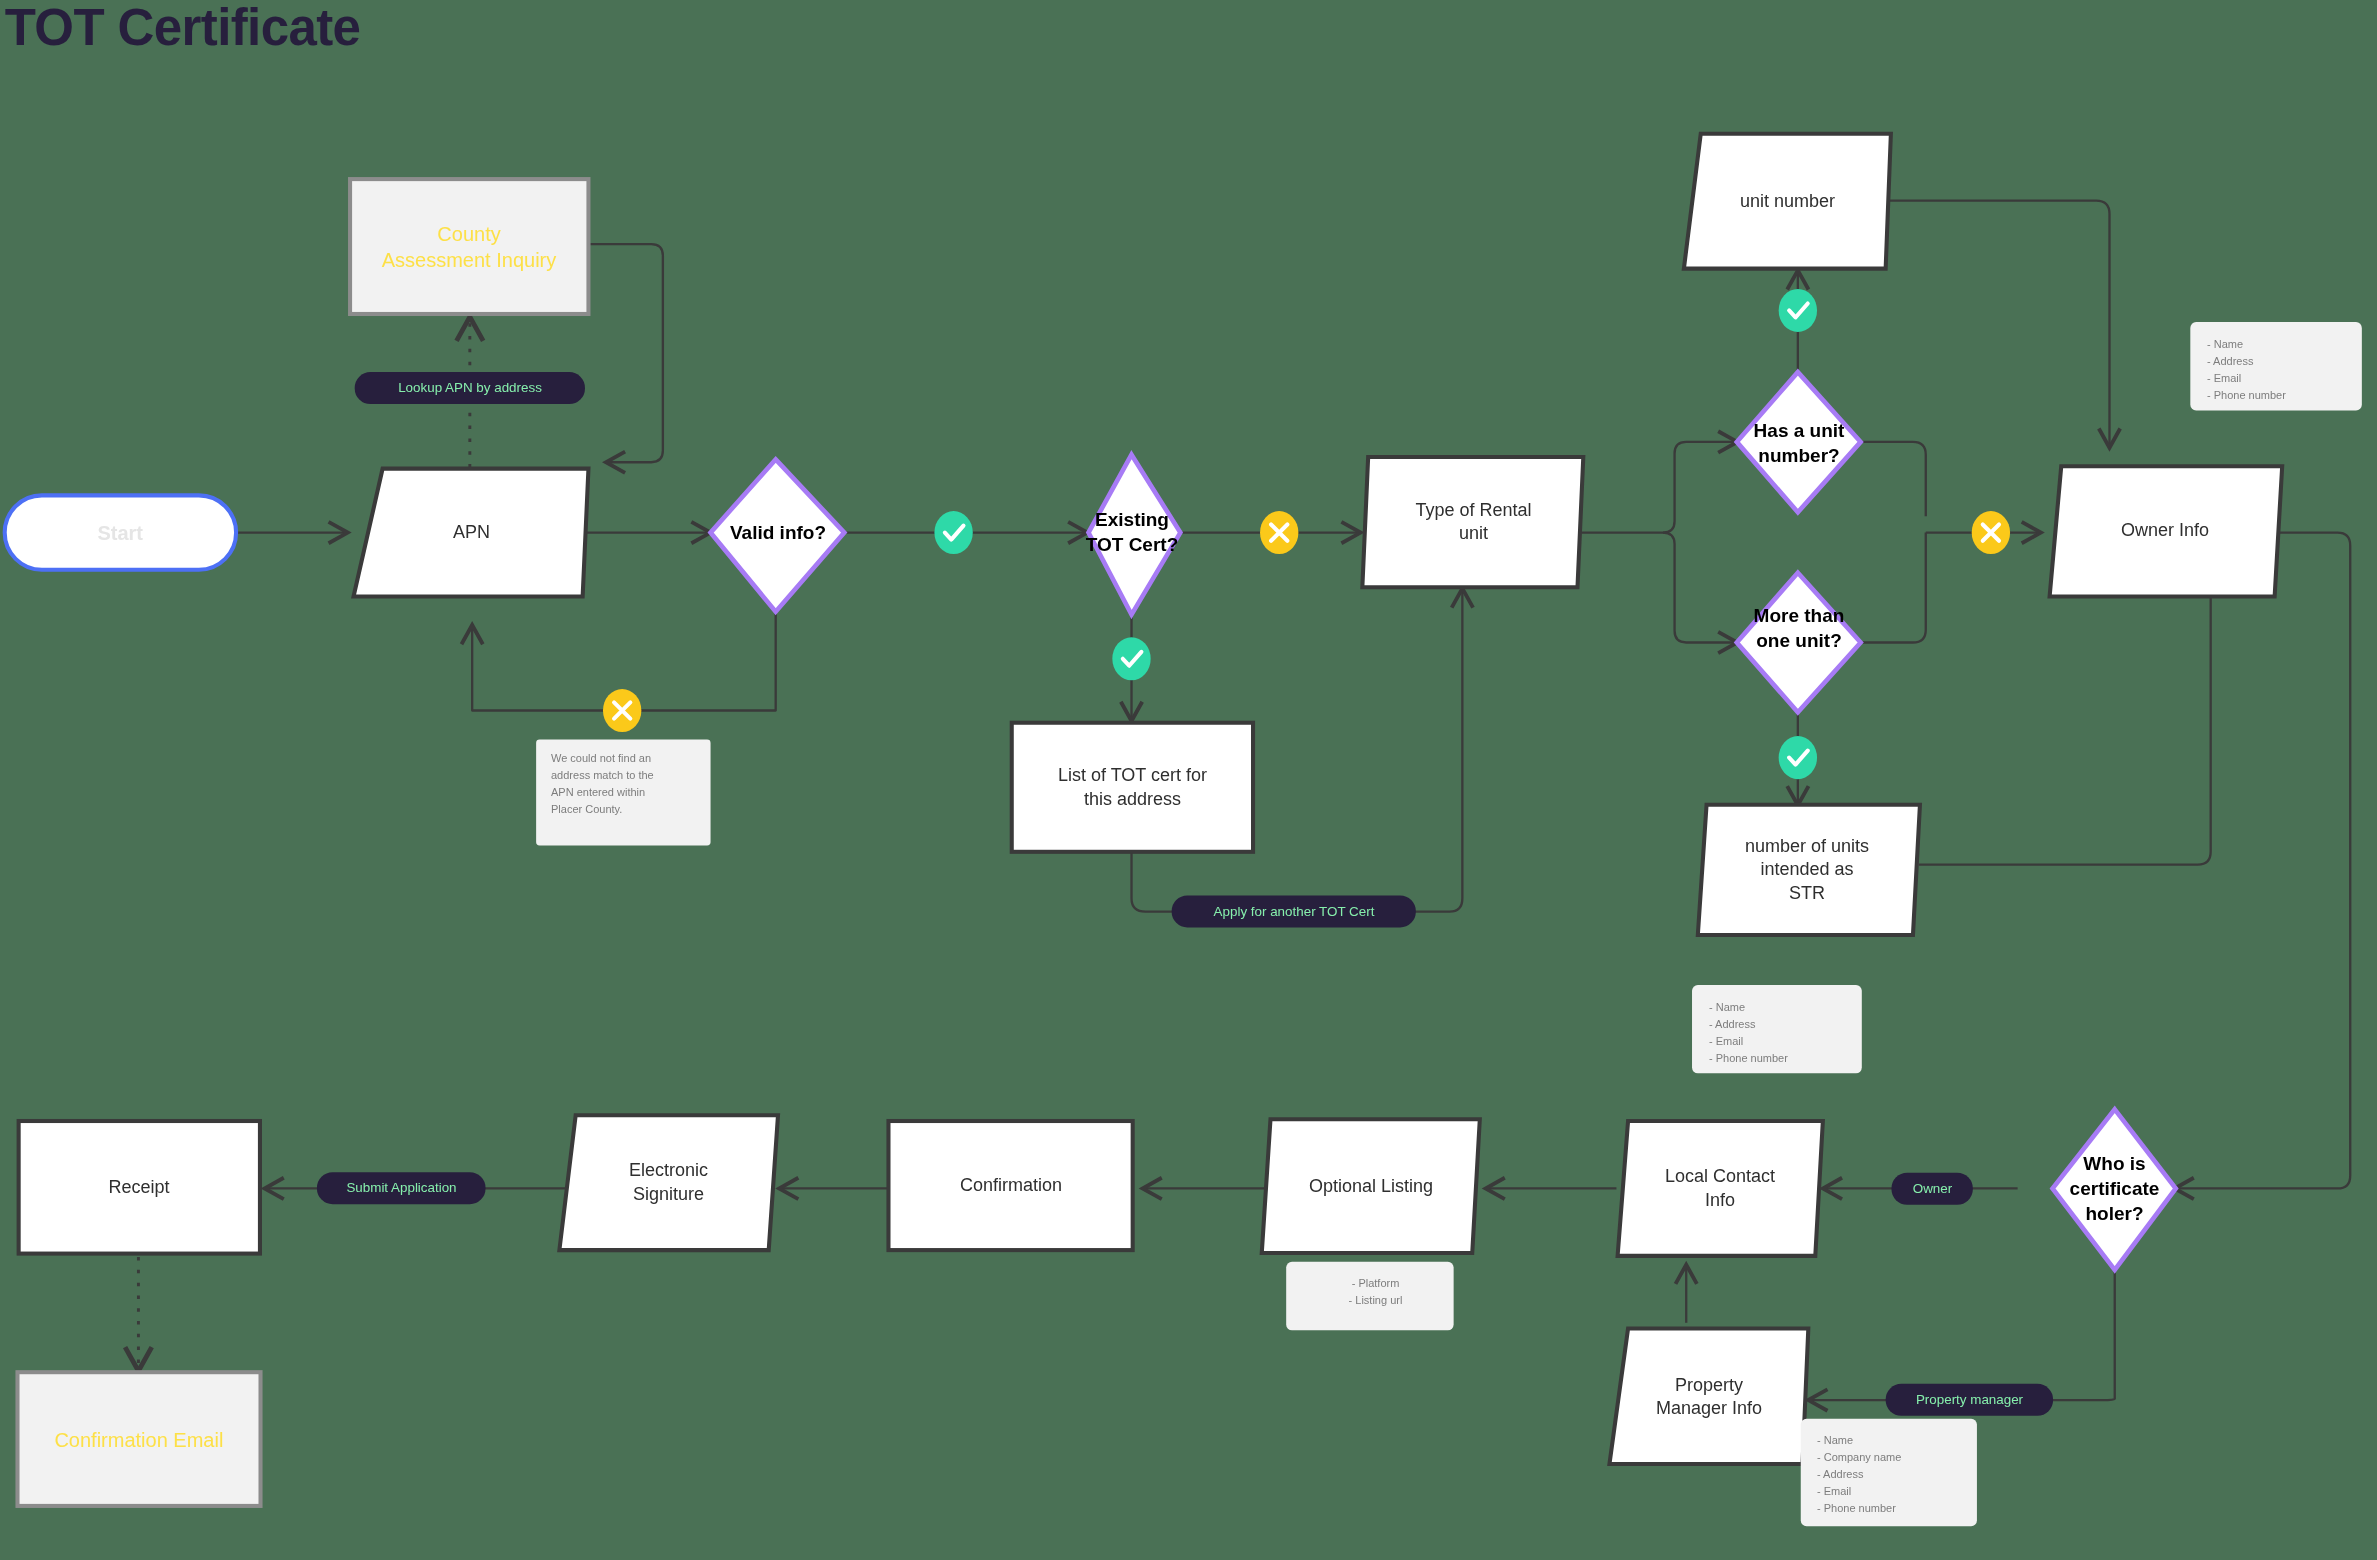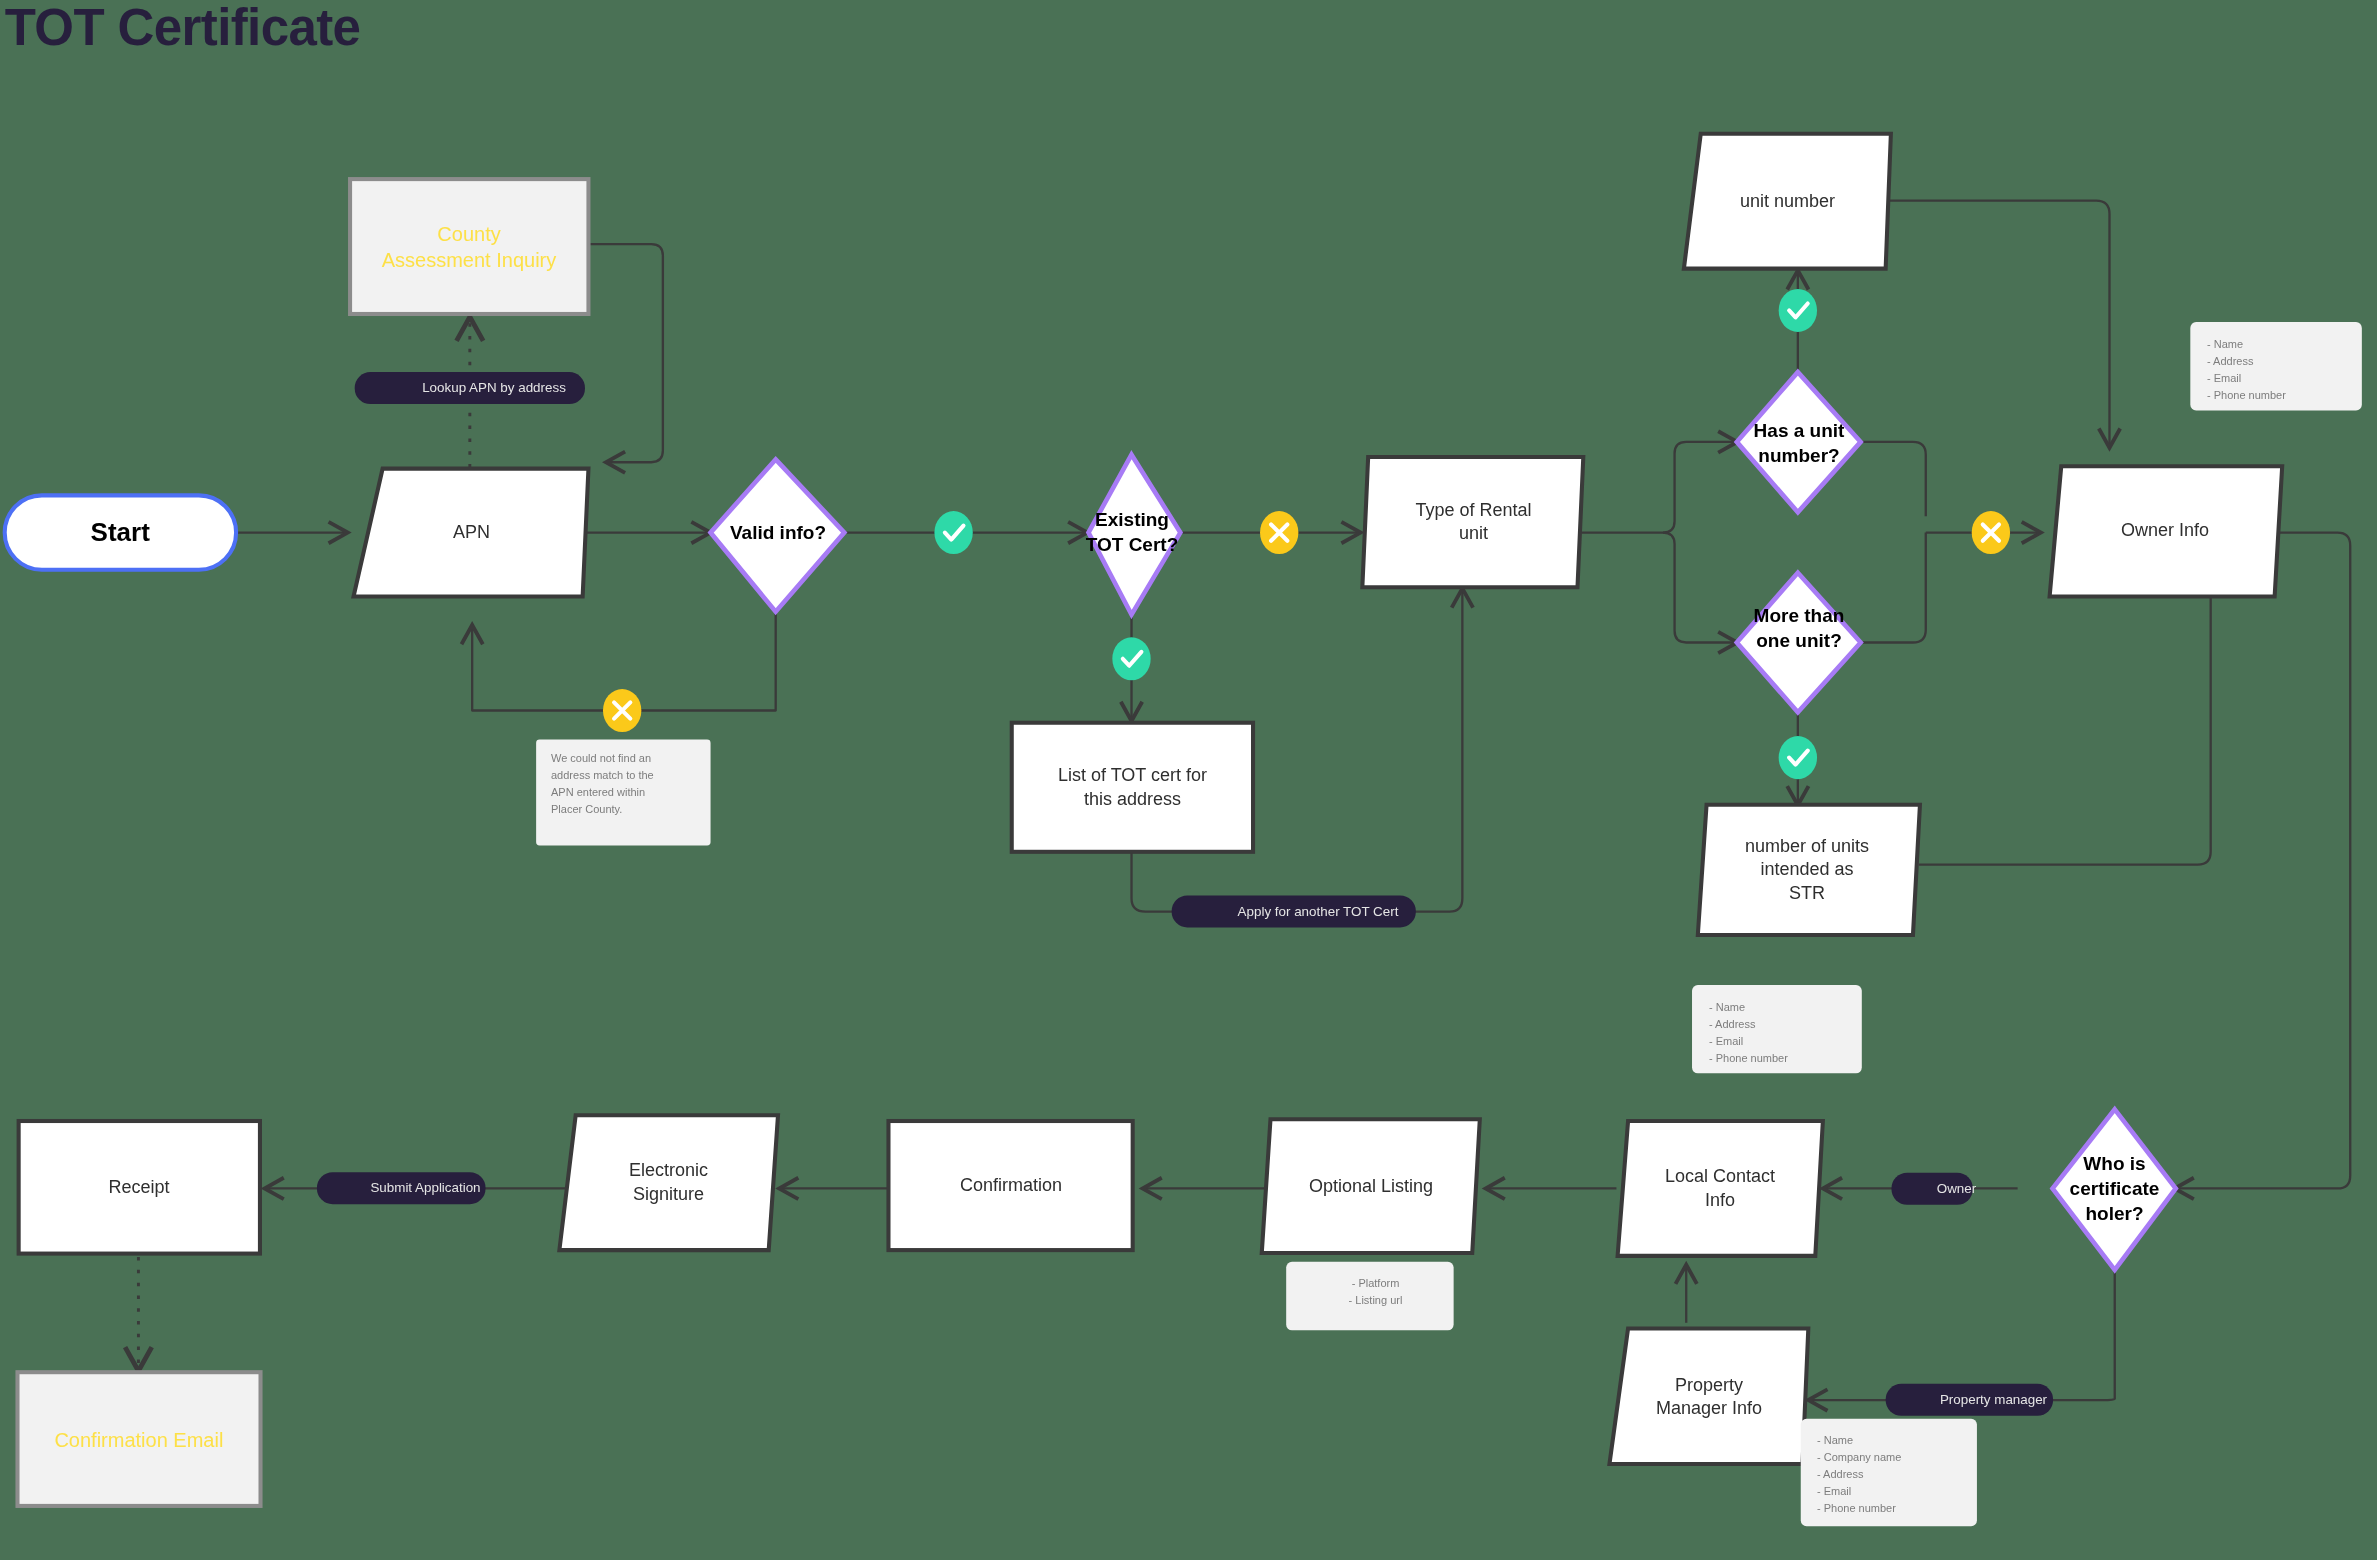--- a/index.html
+++ b/index.html
@@ -36,23 +36,23 @@
     display: flex;
     align-items: center;
     justify-content: center;
     text-align: center;
     line-height: 1.3;
     pointer-events: none;
   }
   .t-dark   { color: #2f2f2f; font-size: 18px; }
   .t-gray   { color: #fde047; font-size: 20px; }
   .t-purple { color: #000000; font-size: 19px; font-weight: 600; }
-  .t-blue   { color: #000000; font-size: 26px; font-weight: bold; }
+  .t-blue   { color: #e5e5e5; font-size: 20px; font-weight: bold; }
   .t-note   { color: #7d7d7d; font-size: 11px; text-align: left; justify-content: flex-start; line-height: 1.55; }
-  .t-pill   { color: #e5e5e5; font-size: 13.4px; margin-left: 24px; }
+  .t-pill   { color: #86efac; font-size: 13.4px; }
 </style>
 </head>
 <body>
 
 <div>
 
   <svg id="canvas" viewBox="0 0 4088 2683" xmlns="http://www.w3.org/2000/svg">
     <defs>
       <marker id="arrow" viewBox="0 0 12 12" refX="10" refY="6" markerWidth="11" markerHeight="11" orient="auto-start-reverse">
         <path d="M1,1 L10,6 L1,11" fill="none" stroke="#3a3a3a" stroke-width="1.8"></path>

